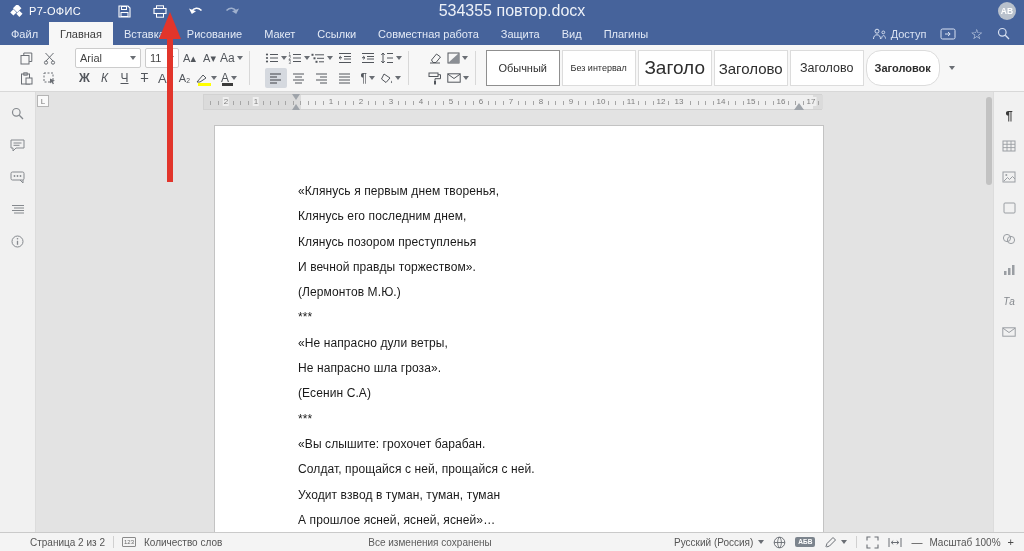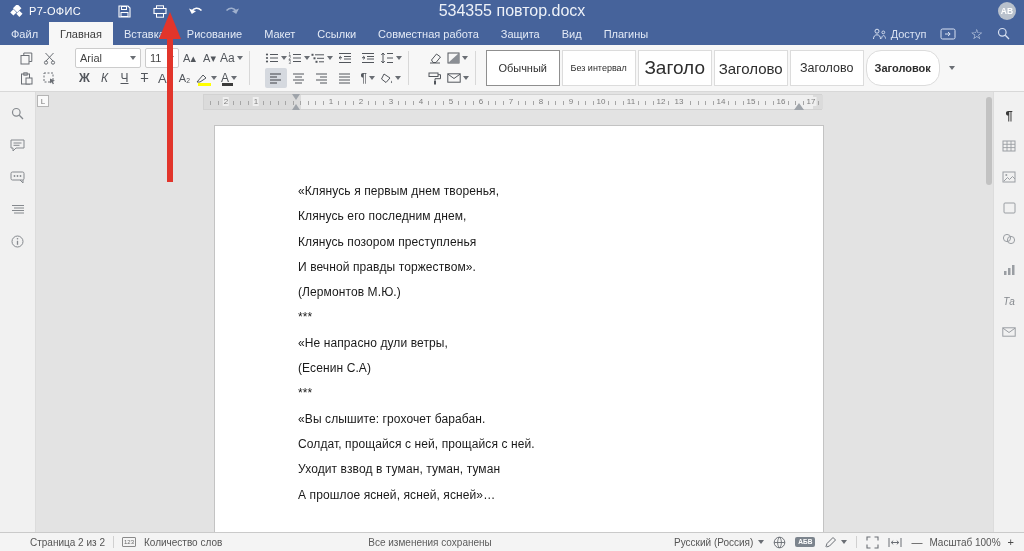--- a/index.html
+++ b/index.html
@@ -454,20 +454,21 @@
   <div class="page">
     <div class="doc-text">
 
     <div class="doc-line">«Клянусь я первым днем творенья,</div>
         <div class="doc-line">Клянусь его последним днем,</div>
         <div class="doc-line">Клянусь позором преступленья</div>
         <div class="doc-line">И вечной правды торжеством».</div>
         <div class="doc-line">(Лермонтов М.Ю.)</div>
         <div class="doc-line">***</div>
         <div class="doc-line">«Не напрасно дули ветры,</div>
+        <div class="doc-line">Не напрасно шла гроза».</div>
         <div class="doc-line">(Есенин С.А)</div>
         <div class="doc-line">***</div>
         <div class="doc-line">«Вы слышите: грохочет барабан.</div>
         <div class="doc-line">Солдат, прощайся с ней, прощайся с ней.</div>
         <div class="doc-line">Уходит взвод в туман, туман, туман</div>
         <div class="doc-line">А прошлое ясней, ясней, ясней»…</div>
       </div>
   </div>
 
   <div class="scrollbar">

